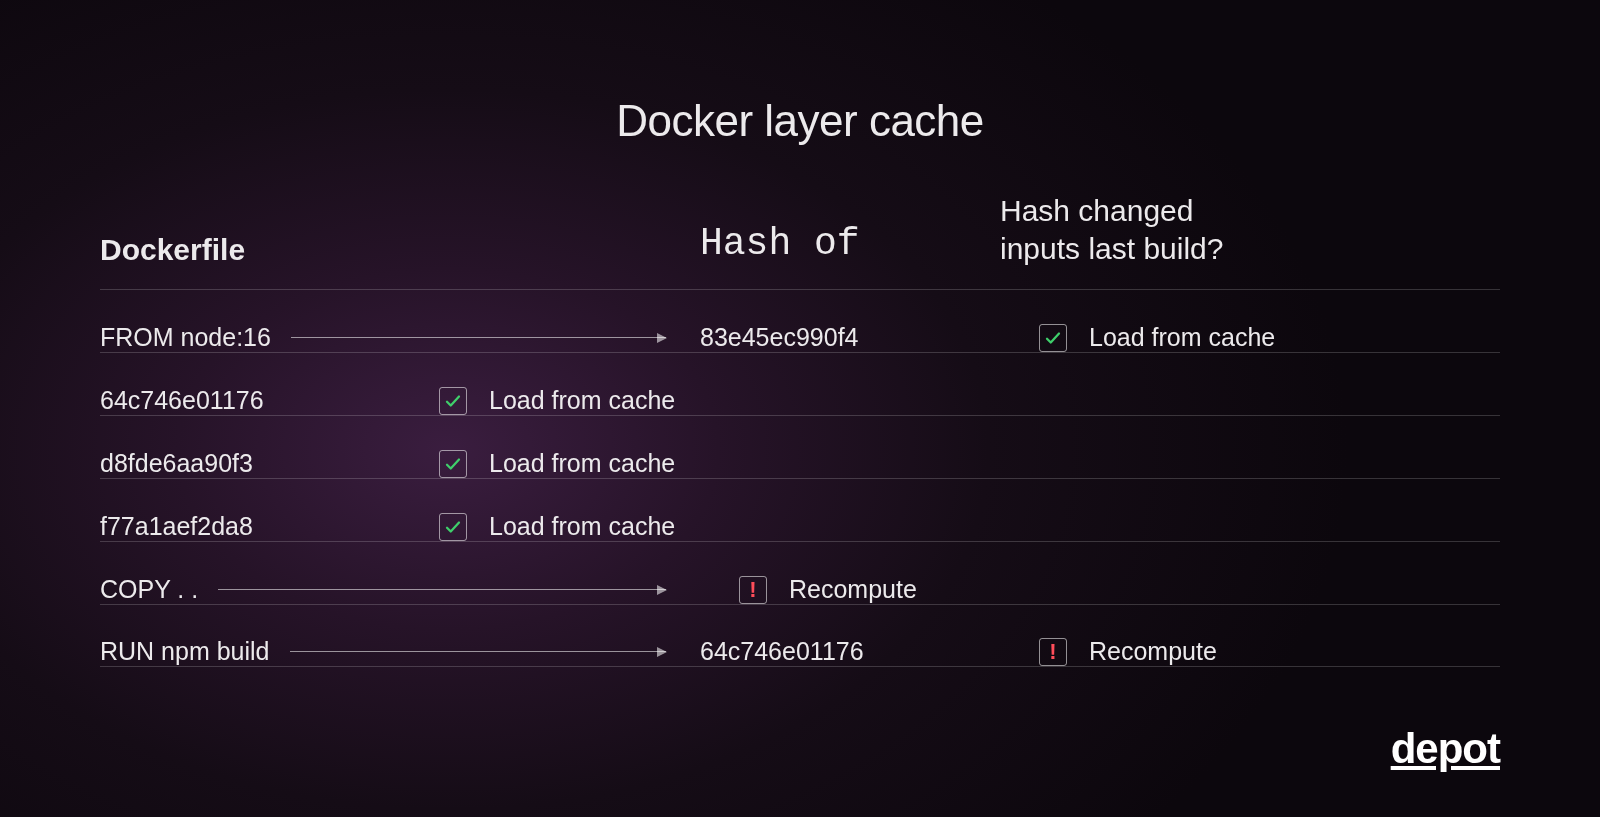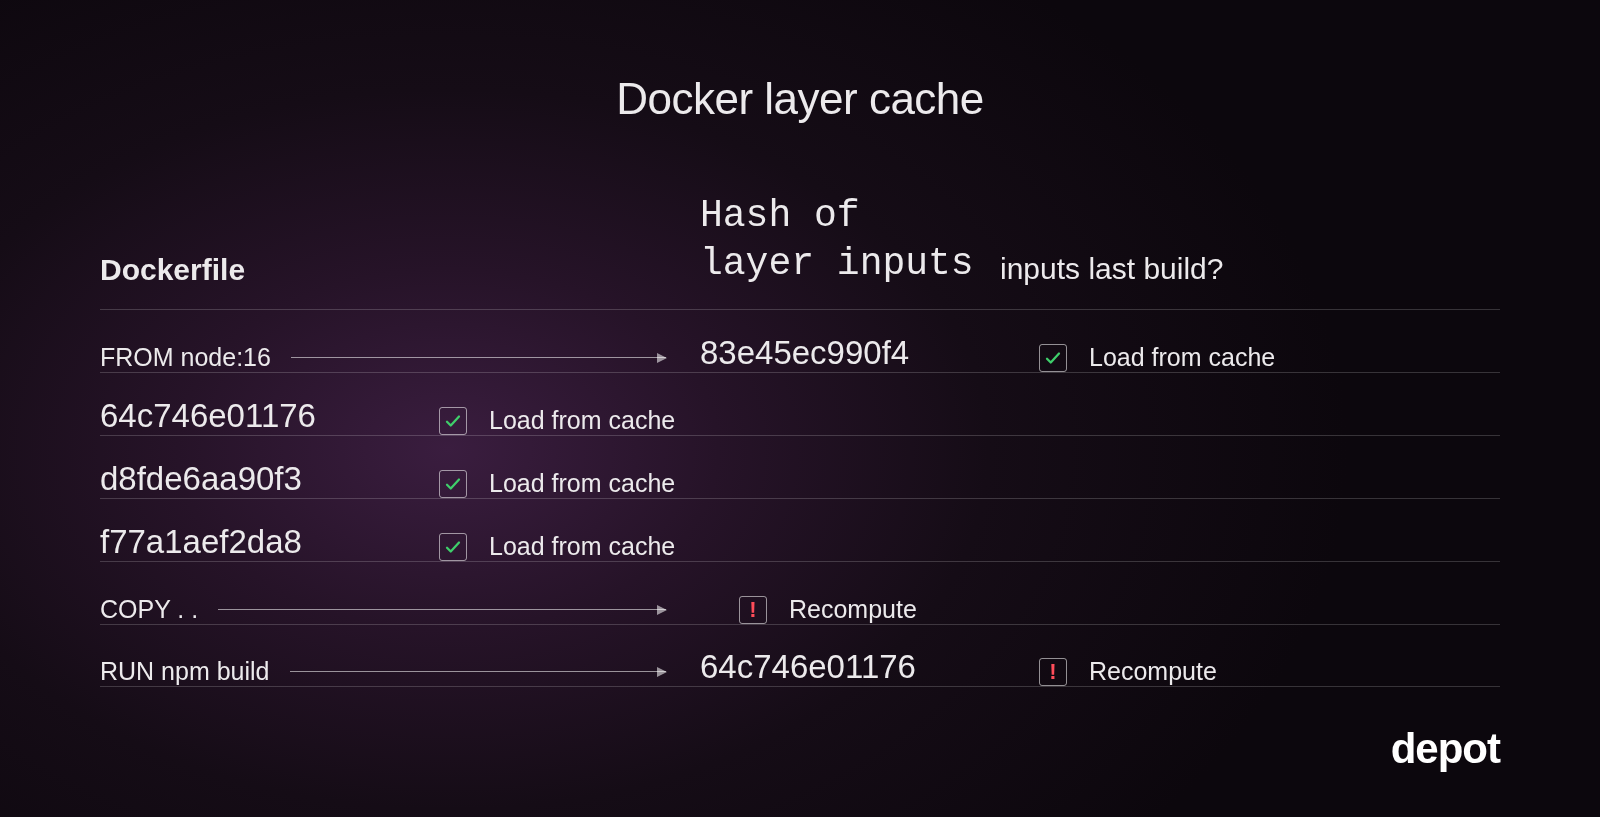--- a/index.html
+++ b/index.html
@@ -8,21 +8,21 @@
     background: radial-gradient(ellipse 900px 600px at 28% 55%, #3a1d3f 0%, #261328 30%, #150c16 60%, #0c070d 100%);
     font-family: -apple-system, BlinkMacSystemFont, "Segoe UI", Helvetica, Arial, sans-serif;
     color: #eceaec;
     position: relative;
     overflow: hidden;
   }
   .title {
     text-align: center;
     font-size: 44px;
     font-weight: 500;
-    padding-top: 74px;
+    padding-top: 96px;
     letter-spacing: -0.5px;
   }
   .table {
     position: absolute;
     left: 100px;
     right: 100px;
     top: 192px;
   }
   .header-row {
     display: flex;
@@ -63,21 +63,21 @@
     position: absolute;
     right: -1px; top: -4.5px;
     border-left: 10px solid rgba(255,255,255,0.55);
     border-top: 5px solid transparent;
     border-bottom: 5px solid transparent;
   }
   .arrow-gap { flex: 0 0 34px; }
 
   .cell-hash {
     flex: 0 0 300px;
-    font-size: 33px;
+    font-size: 25px;
     font-family: inherit;
   }
   .cell-status {
     flex: 1;
     display: flex;
     align-items: center;
     font-size: 25px;
     padding-left: 39px;
   }
   .status-box {
@@ -96,35 +96,36 @@
     line-height: 1;
   }
   .logo {
     position: absolute;
     right: 100px;
     bottom: 44px;
     font-size: 42px;
     font-weight: 800;
     letter-spacing: -1px;
     color: #ffffff;
+    text-decoration: underline;
   }
 </style>
 </head>
 <body>
 
 <div class="title">Docker layer cache</div>
 
 <div class="table">
   <div class="header-row">
     <div class="col-dockerfile">Dockerfile</div>
     <div class="col-hash-h">
       <div>Hash of</div>
-      <div>layer inputs</div>
     </div>
     <div class="col-status-h">
+      <div>Hash changed</div>
       <div>inputs last build?</div>
     </div>
   </div>
   <div id="rows">
       <div class="row">
         <div class="cell-cmd">
           <span>FROM node:16</span>
           <div class="arrow-line"></div>
           <div class="arrow-gap"></div>
         </div>

